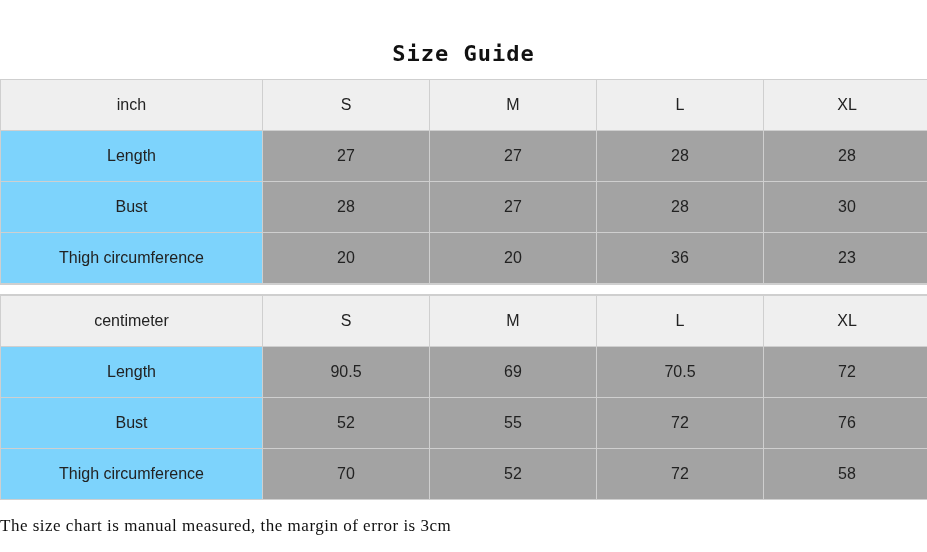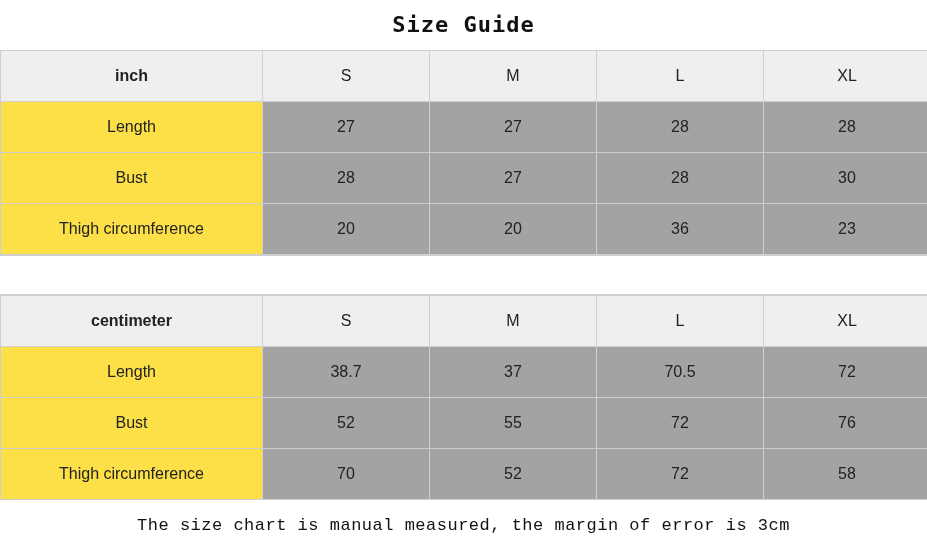--- a/index.html
+++ b/index.html
@@ -25,20 +25,21 @@
   .title {
     height: 50px;
     line-height: 50px;
     text-align: center;
     font-family: "DejaVu Sans Mono", monospace;
     font-size: 22px;
     font-weight: 700;
     letter-spacing: 1px;
     color: #111;
     background: #ffffff;
+    margin-top: 29px;
   }
   table {
     border-collapse: collapse;
     width: 927px;
     table-layout: fixed;
   }
   td {
     border: 1px solid #cfcfcf;
     height: 50px;
     text-align: center;
@@ -53,38 +54,37 @@
   }
   td.size-col {
     width: 166px;
   }
   tr.head-row td {
     background: #efefef;
     font-size: 16px;
   }
   tr.head-row td.label-col {
     text-align: center;
-    font-weight: bold;
   }
   tr.data-row td.label-col {
-    background: #fde047;
+    background: #7dd3fc;
   }
   .spacer {
     height: 50px;
     background: #ffffff;
     border-top: 1px solid #cfcfcf;
     border-bottom: 1px solid #cfcfcf;
     width: 927px;
     box-sizing: border-box;
   }
   .footnote {
     height: 52px;
     line-height: 52px;
-    text-align: center;
-    font-family: Liberation Mono, monospace;
+    text-align: left;
+    font-family: Liberation Serif, serif;
     font-size: 17px;
     color: #111;
     background: #ffffff;
     letter-spacing: 0.5px;
   }
 </style>
 </head>
 <body>
 
 <div class="sheet">
@@ -130,22 +130,22 @@
     <tbody>
       <tr class="head-row">
         <td class="label-col">centimeter</td>
         <td class="size-col">S</td>
         <td class="size-col">M</td>
         <td class="size-col">L</td>
         <td class="size-col">XL</td>
       </tr>
       <tr class="data-row">
         <td class="label-col">Length</td>
-        <td class="size-col">38.7</td>
-        <td class="size-col">37</td>
+        <td class="size-col">90.5</td>
+        <td class="size-col">69</td>
         <td class="size-col">70.5</td>
         <td class="size-col">72</td>
       </tr>
       <tr class="data-row">
         <td class="label-col">Bust</td>
         <td class="size-col">52</td>
         <td class="size-col">55</td>
         <td class="size-col">72</td>
         <td class="size-col">76</td>
       </tr>

